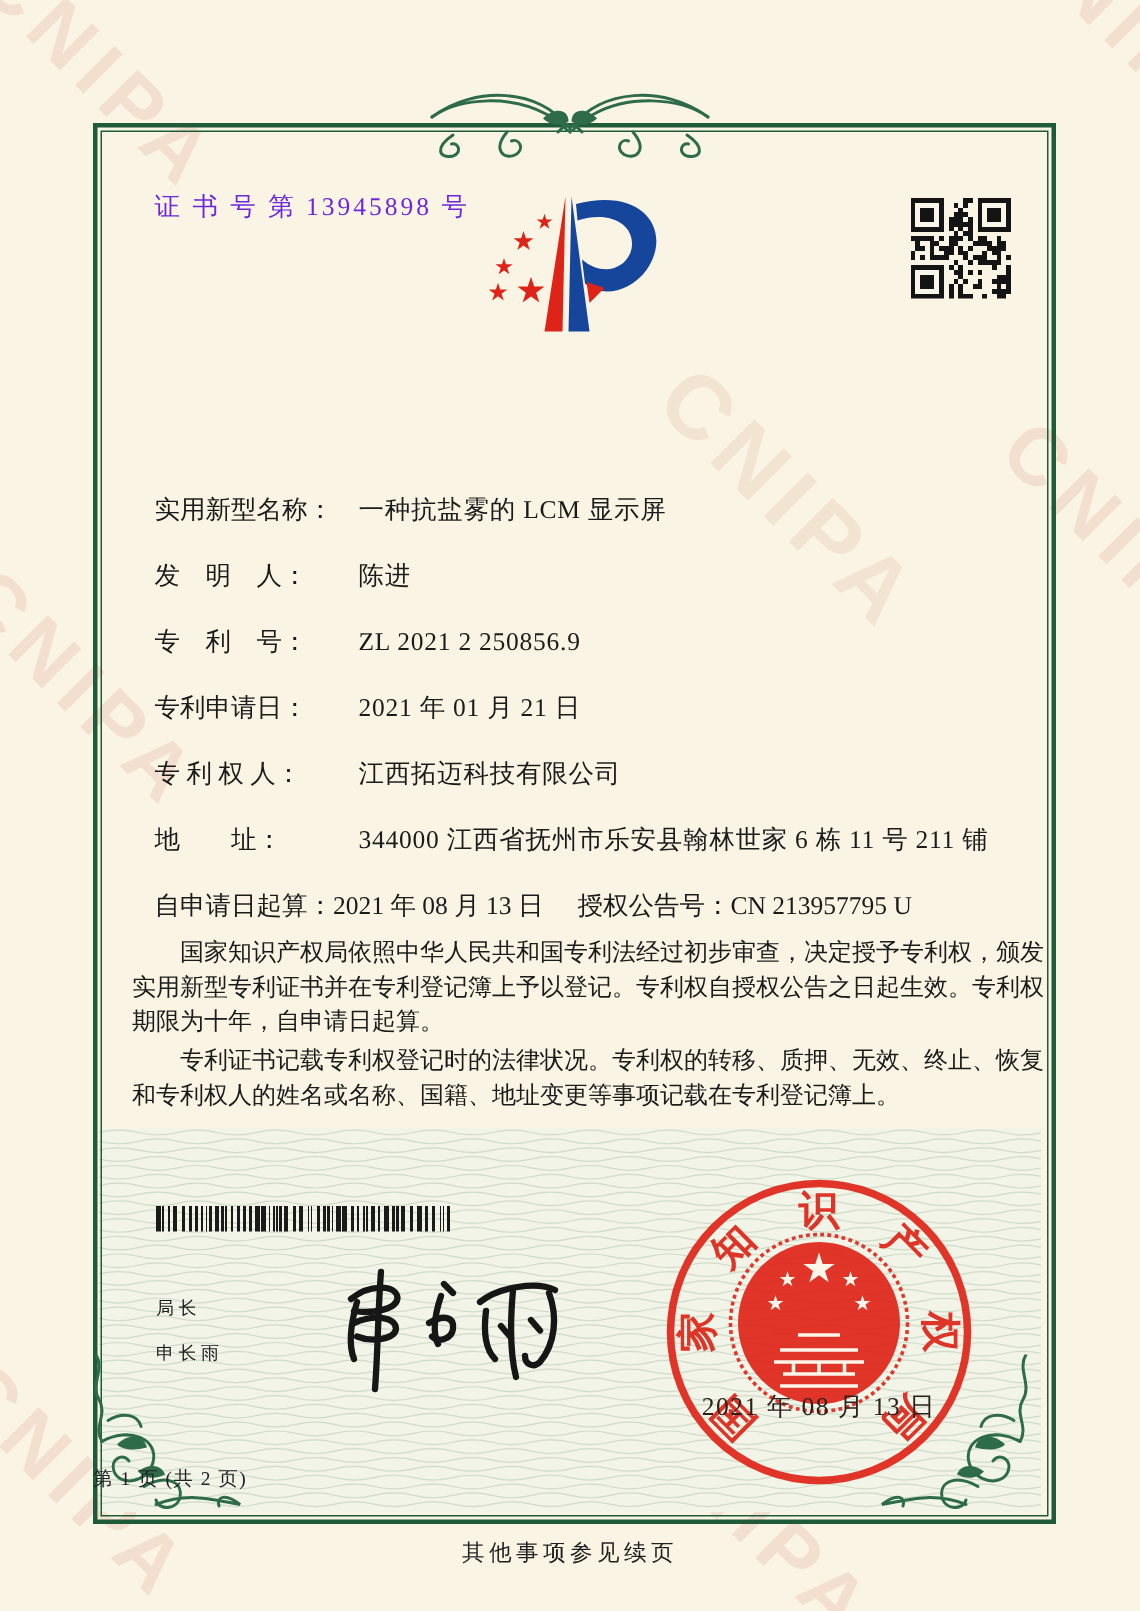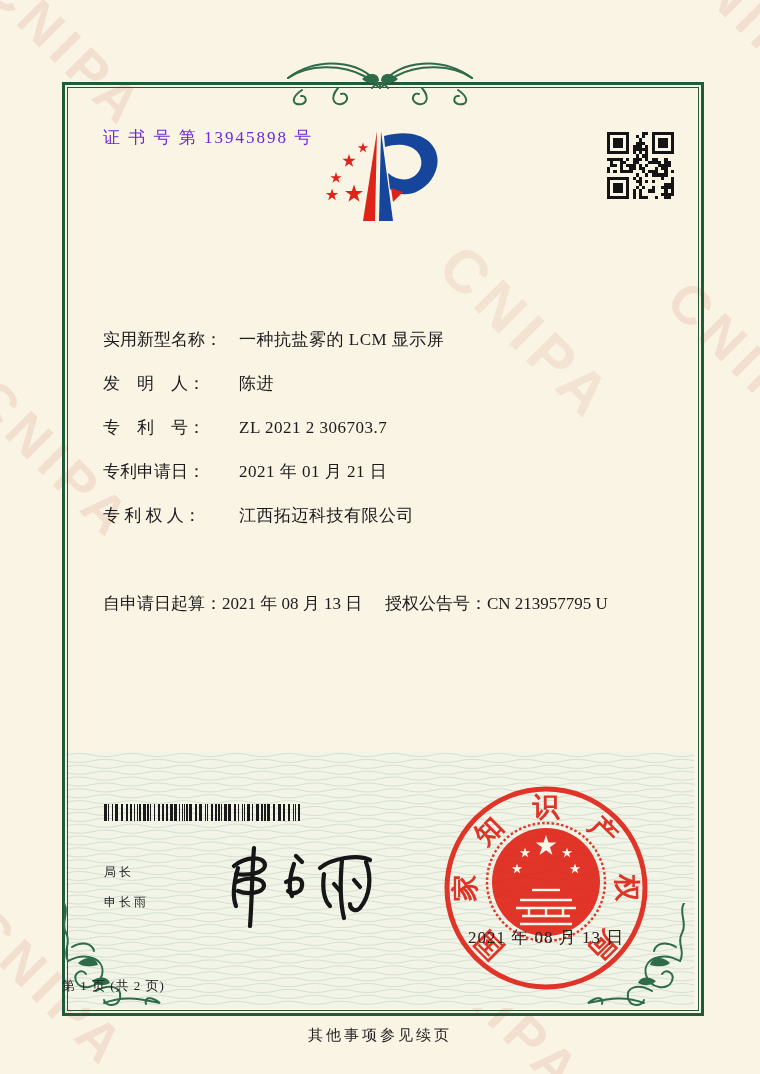--- a/index.html
+++ b/index.html
@@ -322,33 +322,40 @@
       </svg>
 
 
     <div class="frow r1">
       <span class="flabel">发　明　人：</span><span class="fval">陈进</span>
     </div>
     <div class="frow r0">
       <span class="flabel">实用新型名称：</span><span class="fval">一种抗盐雾的 LCM 显示屏</span>
     </div>
     <div class="frow r2">
-      <span class="flabel">专　利　号：</span><span class="fval">ZL 2021 2 306703.7</span>
+      <span class="flabel">专　利　号：</span><span class="fval">ZL 2021 2 250856.9</span>
     </div>
     <div class="frow r3">
       <span class="flabel">专利申请日：</span><span class="fval">2021 年 01 月 21 日</span>
     </div>
     <div class="frow r4">
       <span class="flabel">专 利 权 人：</span><span class="fval">江西拓迈科技有限公司</span>
+    </div>
+    <div class="frow r5">
+      <span class="flabel">地　　址：</span><span class="fval">344000 江西省抚州市乐安县翰林世家 6 栋 11 号 211 铺</span>
     </div>
     <div class="frow r6" style="width:560px">
       <span>自申请日起算：</span><span>2021 年 08 月 13 日</span>
       <span class="grant-no"><span>授权公告号：</span><span>CN 213957795 U</span></span>
     </div>
 
+    <div class="body-text">
+      <p>国家知识产权局依照中华人民共和国专利法经过初步审查，决定授予专利权，颁发实用新型专利证书并在专利登记簿上予以登记。专利权自授权公告之日起生效。专利权期限为十年，自申请日起算。</p>
+      <p>专利证书记载专利权登记时的法律状况。专利权的转移、质押、无效、终止、恢复和专利权人的姓名或名称、国籍、地址变更等事项记载在专利登记簿上。</p>
+    </div>
 
     <svg class="barcode" id="barcode" width="200" height="17">
         <g fill="#1a1a1a" shape-rendering="crispEdges">
           <rect x="0" y="0" width="3" height="17"></rect>
           <rect x="4" y="0" width="1" height="17"></rect>
           <rect x="8" y="0" width="1" height="17"></rect>
           <rect x="11" y="0" width="3" height="17"></rect>
           <rect x="17" y="0" width="2" height="17"></rect>
           <rect x="22" y="0" width="2" height="17"></rect>
           <rect x="26" y="0" width="2" height="17"></rect>

